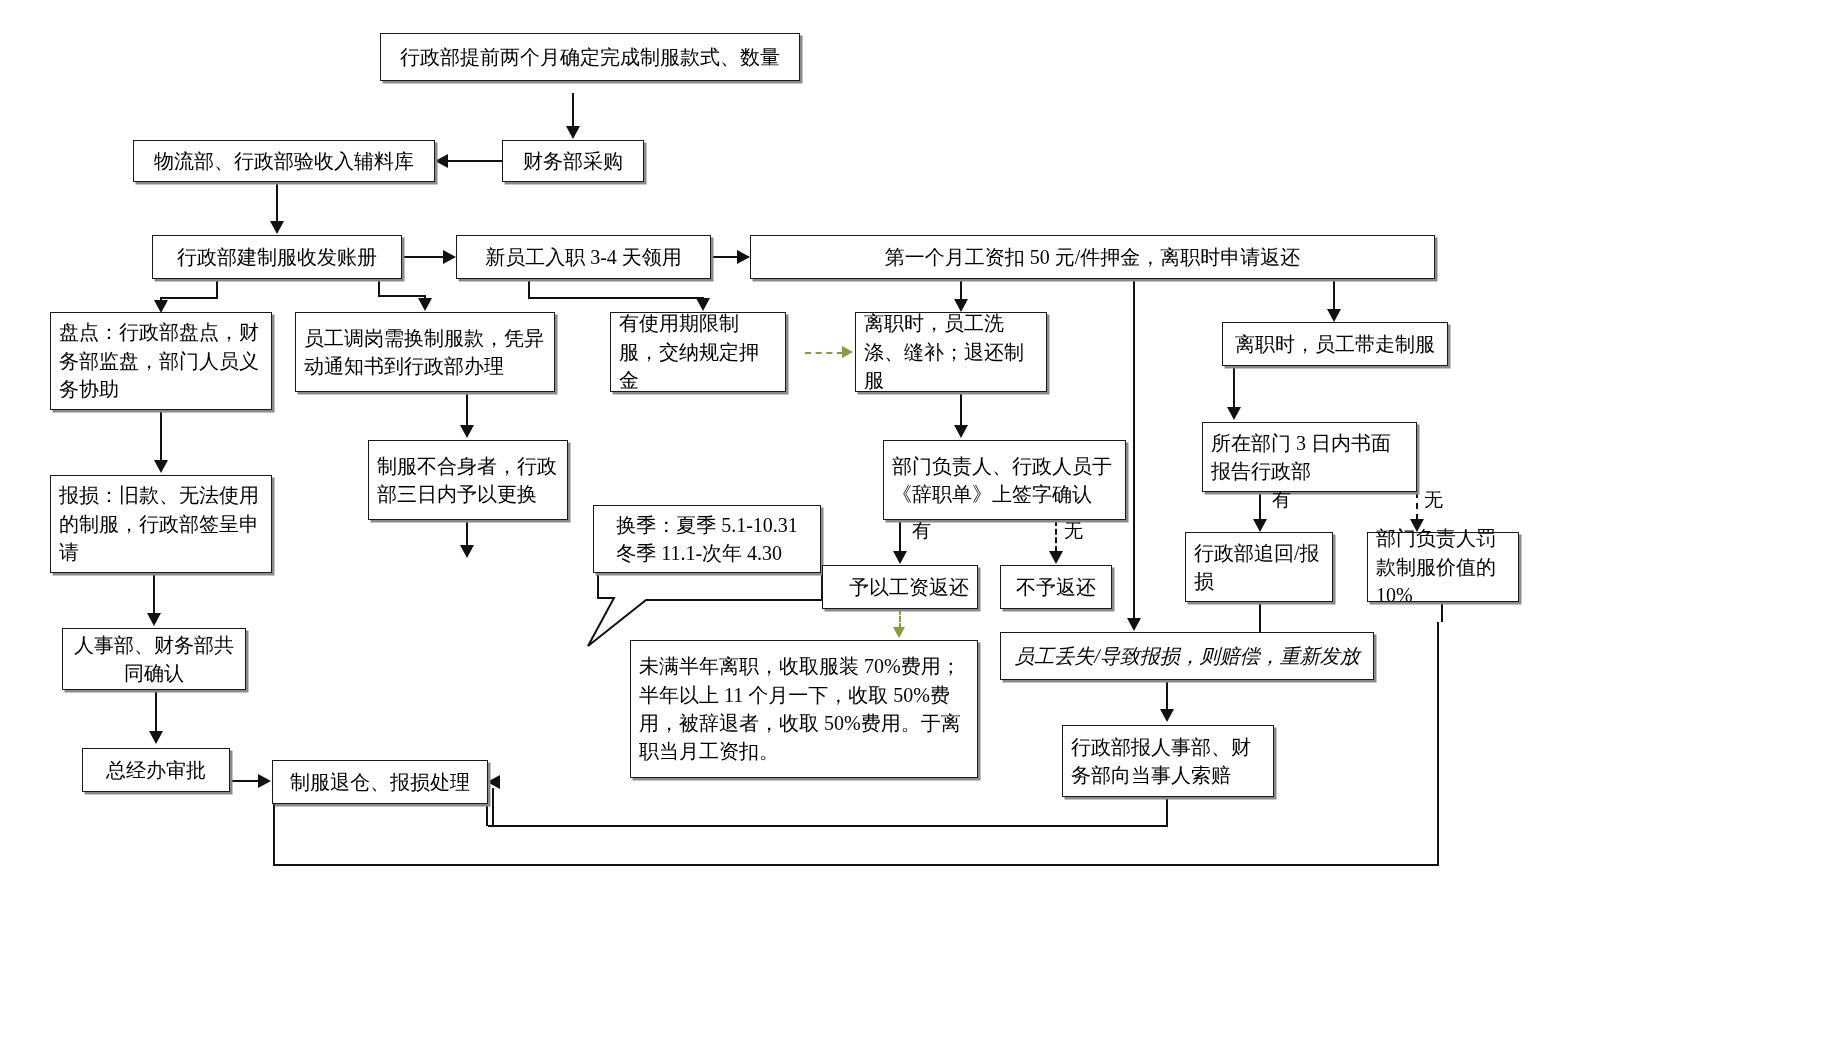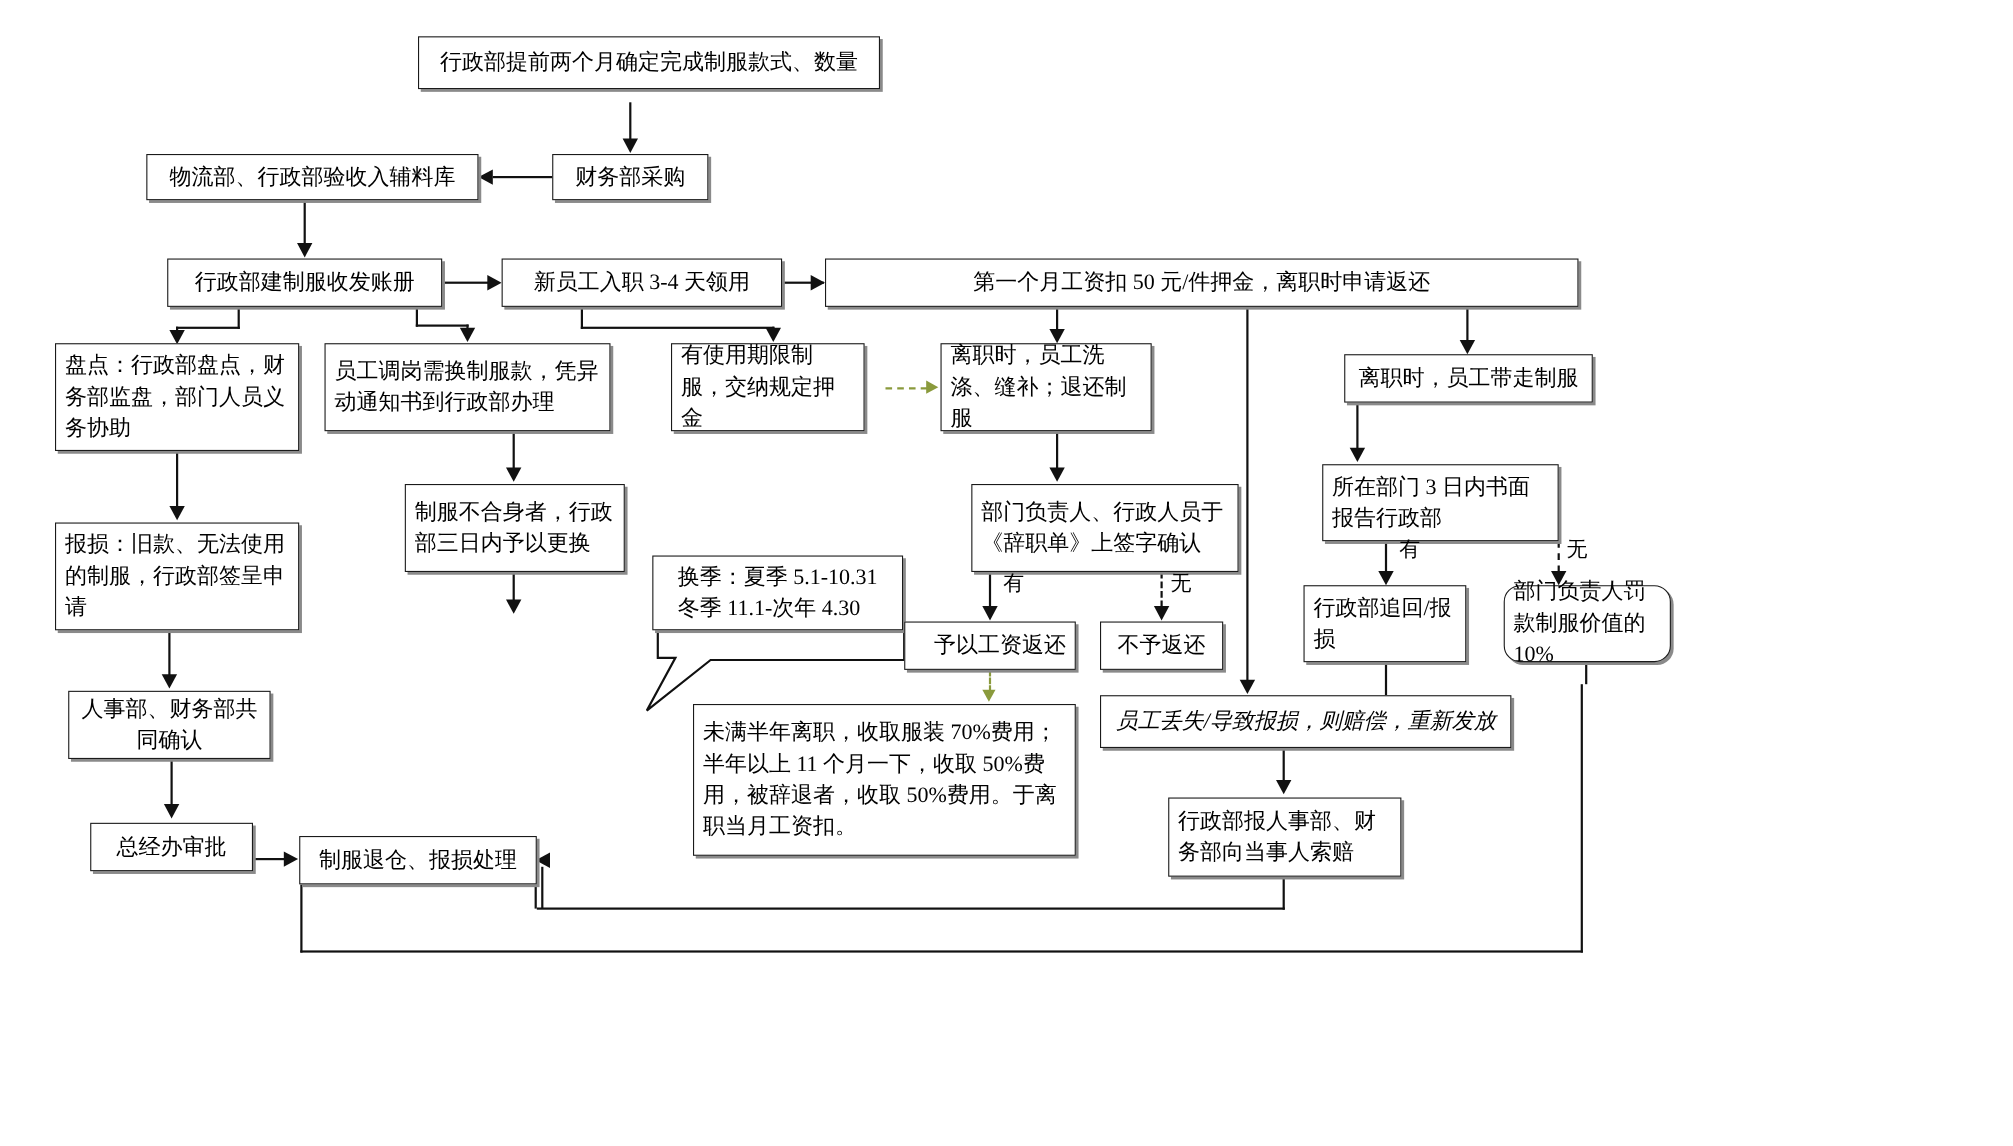--- a/index.html
+++ b/index.html
@@ -142,21 +142,21 @@
   </div>
 
   <div class="node" style="left:1000px;top:565px;width:112px;height:44px;">
     <span class="txt">不予返还</span>
   </div>
 
   <div class="node j-left" style="left:1185px;top:532px;width:148px;height:70px;">
     <span class="txt">行政部追回/报损</span>
   </div>
 
-  <div class="node j-left" style="left:1367px;top:532px;width:152px;height:70px;border-radius:15px;">
+  <div class="node j-left" style="left:1367px;top:532px;width:152px;height:70px;">
     <span class="txt">部门负责人罚款制服价值的 10%</span>
   </div>
 
   <div class="node" style="left:62px;top:628px;width:184px;height:62px;">
     <span class="txt">人事部、财务部共同确认</span>
   </div>
 
   <div class="node j-left" style="left:630px;top:640px;width:348px;height:138px;">
     <span class="txt">未满半年离职，收取服装 70%费用；半年以上 11 个月一下，收取 50%费用，被辞退者，收取 50%费用。于离职当月工资扣。</span>
   </div>

